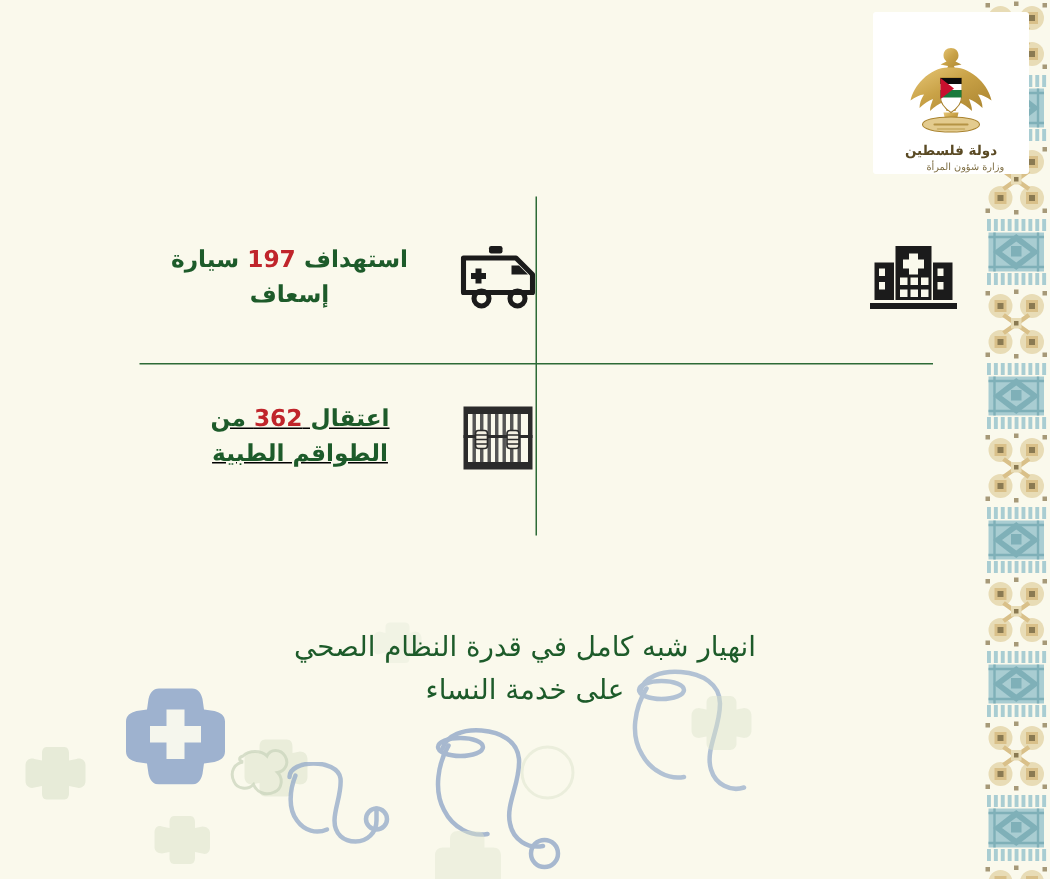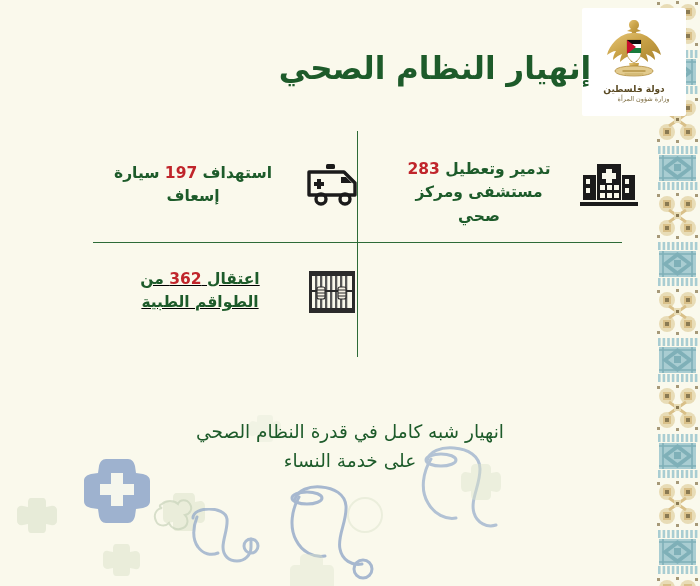--- a/index.html
+++ b/index.html
@@ -33,21 +33,21 @@
   .tblock svg{display:block;}
 
   
   .logo{
     position:absolute;top:8px;right:14px;
     width:104px;height:108px;
     background:#ffffff;
     border-radius:2px;
     display:flex;flex-direction:column;
     align-items:center;justify-content:flex-start;
-    padding-top:10px;
+    padding-top:22px;
     box-sizing:border-box;
   }
   .logo-emblem{width:62px;height:66px;}
   .logo-line1{
     font-size:9px;font-weight:bold;color:#5a4a24;
     margin-top:1px;letter-spacing:0px;line-height:1.1;
   }
   .logo-line2{
     font-size:6.5px;color:#7b6a3e;line-height:1.1;margin-top:1px;margin-left:19px;
   }
@@ -655,23 +655,20 @@
       <path d="M24 22l9 7-9 7z" fill="#c8102e"></path>
 
       <path d="M12 53c0-3 8-5 19-5s19 2 19 5-8 5-19 5-19-2-19-5z" fill="#e3cb8e" stroke="#a9832f" stroke-width="0.7"></path>
       <path d="M20 53h22" stroke="#b59445" stroke-width="1.4" stroke-linecap="round"></path>
       <path d="M22 56h18" stroke="#c7ac63" stroke-width="1" stroke-linecap="round"></path>
     </svg>
     <div class="logo-line1">دولة فلسطين</div>
     <div class="logo-line2">وزارة شؤون المرأة</div>
   </div>
 
-  <div class="title">
-    <span class="title-inner">إنهيار النظام الصحي</span>
-  </div>
 
   <div class="divider-h"></div>
   <div class="divider-v"></div>
 
   <div class="stat" id="stat-hospitals">
     <div class="icon">
       <svg width="60" height="52" viewBox="0 0 60 52">
         <rect x="18" y="6" width="24" height="36" fill="#1b1b1b"></rect>
         <rect x="4" y="17" width="13" height="25" fill="#1b1b1b"></rect>
         <rect x="43" y="17" width="13" height="25" fill="#1b1b1b"></rect>
@@ -682,23 +679,20 @@
         <rect x="21" y="35" width="5" height="5" fill="#faf9ec"></rect>
         <rect x="28" y="35" width="5" height="5" fill="#faf9ec"></rect>
         <rect x="35" y="35" width="5" height="5" fill="#faf9ec"></rect>
         <rect x="7" y="21" width="4" height="5" fill="#faf9ec"></rect>
         <rect x="7" y="30" width="4" height="5" fill="#faf9ec"></rect>
         <rect x="46" y="21" width="4" height="5" fill="#faf9ec"></rect>
         <rect x="46" y="30" width="4" height="5" fill="#faf9ec"></rect>
         <rect x="1" y="44" width="58" height="4" fill="#1b1b1b"></rect>
       </svg>
     </div>
-    <div class="txt">
-      <span>تدمير وتعطيل </span><span class="num">283</span><span> مستشفى ومركز صحي</span>
-    </div>
   </div>
 
   <div class="stat" id="stat-ambulances">
     <div class="icon">
       <svg width="56" height="46" viewBox="0 0 56 46">
         <rect x="21" y="2" width="9" height="5" rx="1.5" fill="#1b1b1b"></rect>
         <path d="M4 10h28l7 0 11 11v12H4z" fill="none" stroke="#1b1b1b" stroke-width="3.4" stroke-linejoin="round"></path>
         <path d="M36 15h5l6 6h-11z" fill="#1b1b1b"></path>
         <path d="M12 17h4v3h3v4h-3v3h-4v-3H9v-4h3z" fill="#1b1b1b"></path>
         <circle cx="16" cy="37" r="5" fill="none" stroke="#1b1b1b" stroke-width="3.4"></circle>

